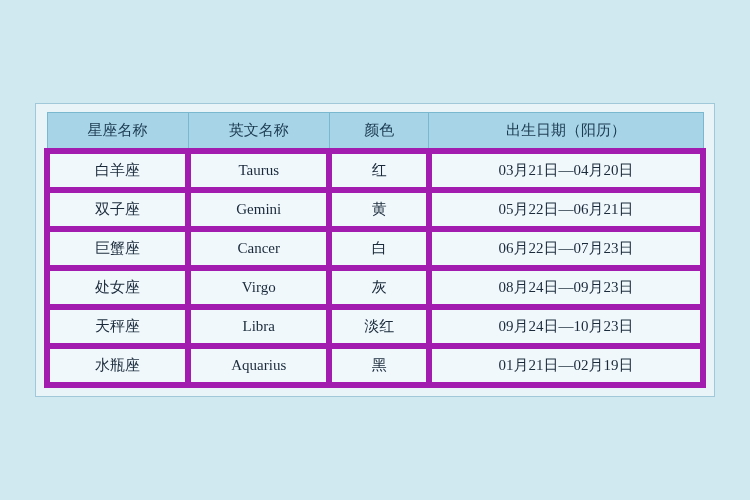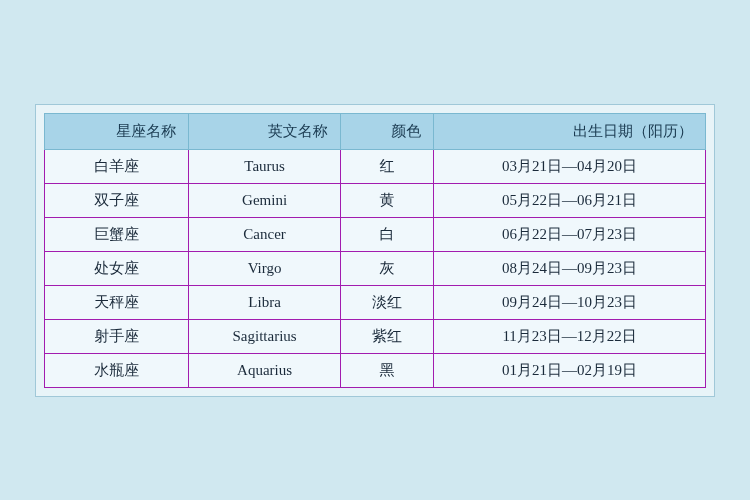--- a/index.html
+++ b/index.html
@@ -31,31 +31,31 @@
       font-size: 15px;
     }
 
     thead tr {
       background-color: #a8d4e8;
     }
 
     thead th {
       border: 1px solid #7ab8d0;
       padding: 8px 12px;
-      text-align: right;
+      text-align: center;
       font-weight: normal;
       color: #1a3a50;
     }
 
     tbody tr {
       background-color: #f0f8fc;
     }
 
     tbody td {
-      border: 1px solid #a21caf;
+      border: 6px solid #a21caf;
       padding: 7px 12px;
       text-align: center;
       color: #1a2a3a;
     }
   </style>
 </head>
 <body>
 
 <div class="table-container">
   <table>
@@ -92,26 +92,20 @@
           <td>灰</td>
           <td>08月24日—09月23日</td>
         </tr>
         <tr>
           <td>天秤座</td>
           <td>Libra</td>
           <td>淡红</td>
           <td>09月24日—10月23日</td>
         </tr>
         <tr>
-          <td>射手座</td>
-          <td>Sagittarius</td>
-          <td>紫红</td>
-          <td>11月23日—12月22日</td>
-        </tr>
-        <tr>
           <td>水瓶座</td>
           <td>Aquarius</td>
           <td>黑</td>
           <td>01月21日—02月19日</td>
         </tr>
       </tbody>
   </table>
 </div>
 
 </body></html>

